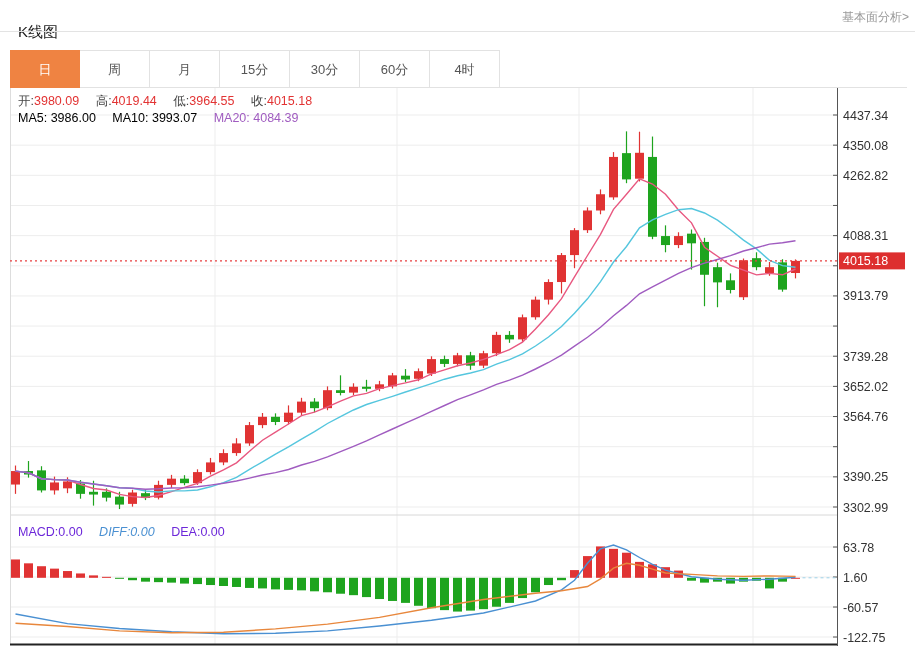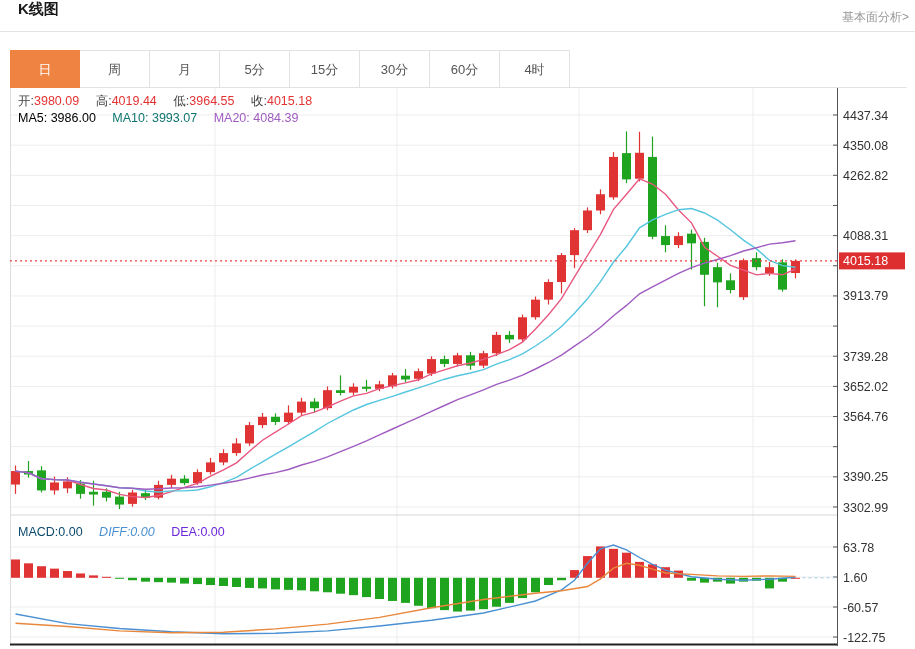--- a/index.html
+++ b/index.html
@@ -1,51 +1,50 @@
 <!DOCTYPE html>
 <html><head>
 <meta charset="utf-8">
 <style>
   html,body{margin:0;padding:0;background:#fff;}
   .page{position:relative;width:915px;height:649px;background:#fff;overflow:hidden;
         font-family:"Liberation Sans","DejaVu Sans",sans-serif;}
-  .hdr-title{position:absolute;left:18px;top:0;font-size:15px;font-weight:bold;color:#1a1a1a;text-align:right;}
+  .hdr-title{position:absolute;left:18px;top:23px;font-size:15px;font-weight:normal;color:#1a1a1a;text-align:right;}
   .hdr-link{position:absolute;right:6px;top:9px;font-size:12px;color:#999;text-decoration:none;cursor:pointer;}
   .hdr-divider{position:absolute;left:0;right:0;top:31px;border-bottom:1px solid #e3e3e3;}
   .tabs{position:absolute;left:10px;top:50px;width:897px;height:38px;display:flex;
         border-bottom:1px solid #e2e2e2;box-sizing:border-box;}
   .tab{width:70px;height:38px;line-height:38px;text-align:center;font-size:13px;color:#555;
        border:1px solid #e2e2e2;border-left:none;box-sizing:border-box;cursor:pointer;background:#fff;}
   .tab:first-child{border-left:1px solid #e2e2e2;}
   .tab.active{background:#ef8342;color:#fff;border-color:#ef8342;}
   .chart-area{position:absolute;left:10px;top:88px;width:897px;height:560px;padding-left:28px;}
   #chart-svg{position:absolute;left:0;top:0;}
   .legend{position:absolute;font-size:12.5px;white-space:nowrap;z-index:5;}
   .legend .pair{margin-right:13px;}
   .legend .lbl{color:#444;}
   .l-ohlc{left:8px;top:5px;}
   .l-ma{left:8px;top:23px;}
   .l-macd{left:8px;top:437px;}
-  .red{color:#e23333;} .pink{color:#000000;} .cyan{color:#0f766e;} .purple{color:#a05cc0;margin-top:14px;}
-  .mred{color:#0c4a6e;} .mblue{color:#4a90d2;font-style:italic;} .morange{color:#6d28d9;}
+  .red{color:#e23333;} .pink{color:#000000;} .cyan{color:#000000;} .purple{color:#a05cc0;margin-top:14px;}
+  .mred{color:#6d28d9;} .mblue{color:#4a90d2;font-style:italic;} .morange{color:#6d28d9;}
   svg text{font-family:"Liberation Sans","DejaVu Sans",sans-serif;}
 </style>
 </head>
 <body>
 
 <div class="page">
   <div class="hdr-title">K线图</div>
   <a class="hdr-link">基本面分析&gt;</a>
   <div class="hdr-divider"></div>
 
   <div class="tabs" id="tabs">
       <div class="tab active">日</div>
       <div class="tab">周</div>
       <div class="tab">月</div>
-      <div class="tab">5分</div>
       <div class="tab">15分</div>
       <div class="tab">30分</div>
       <div class="tab">60分</div>
       <div class="tab">4时</div>
     </div>
 
   <div class="chart-area">
     <div class="legend l-ohlc">
       <span class="pair"><span class="lbl">开:</span><span class="red">3980.09</span></span>
       <span class="pair"><span class="lbl">高:</span><span class="red">4019.44</span></span>

